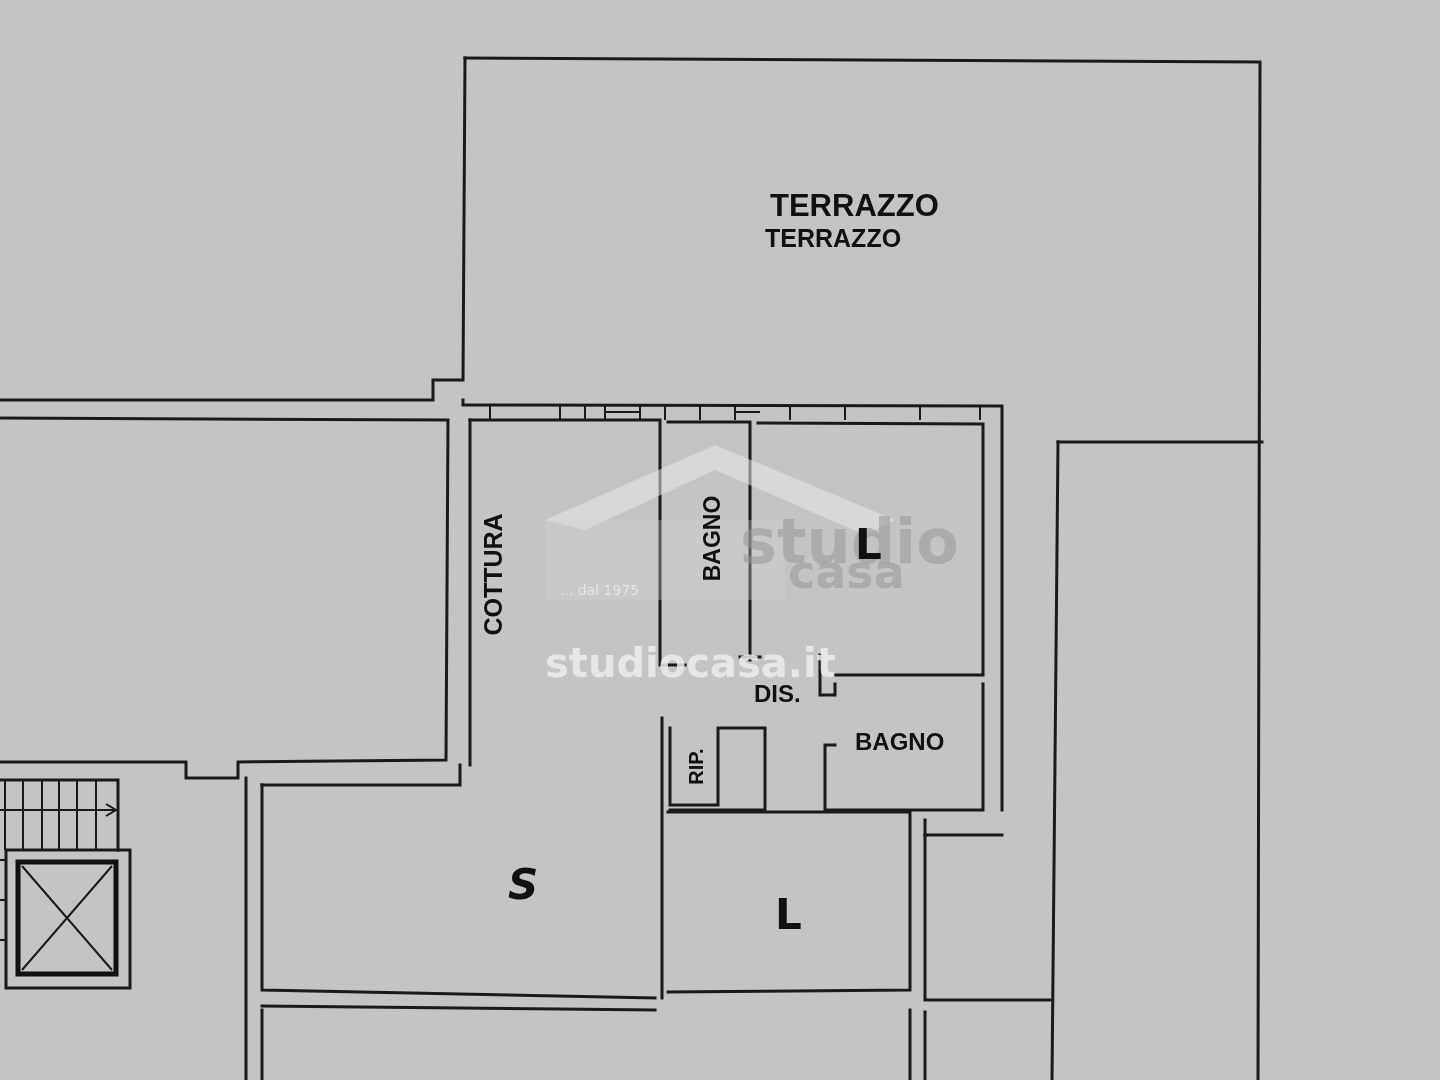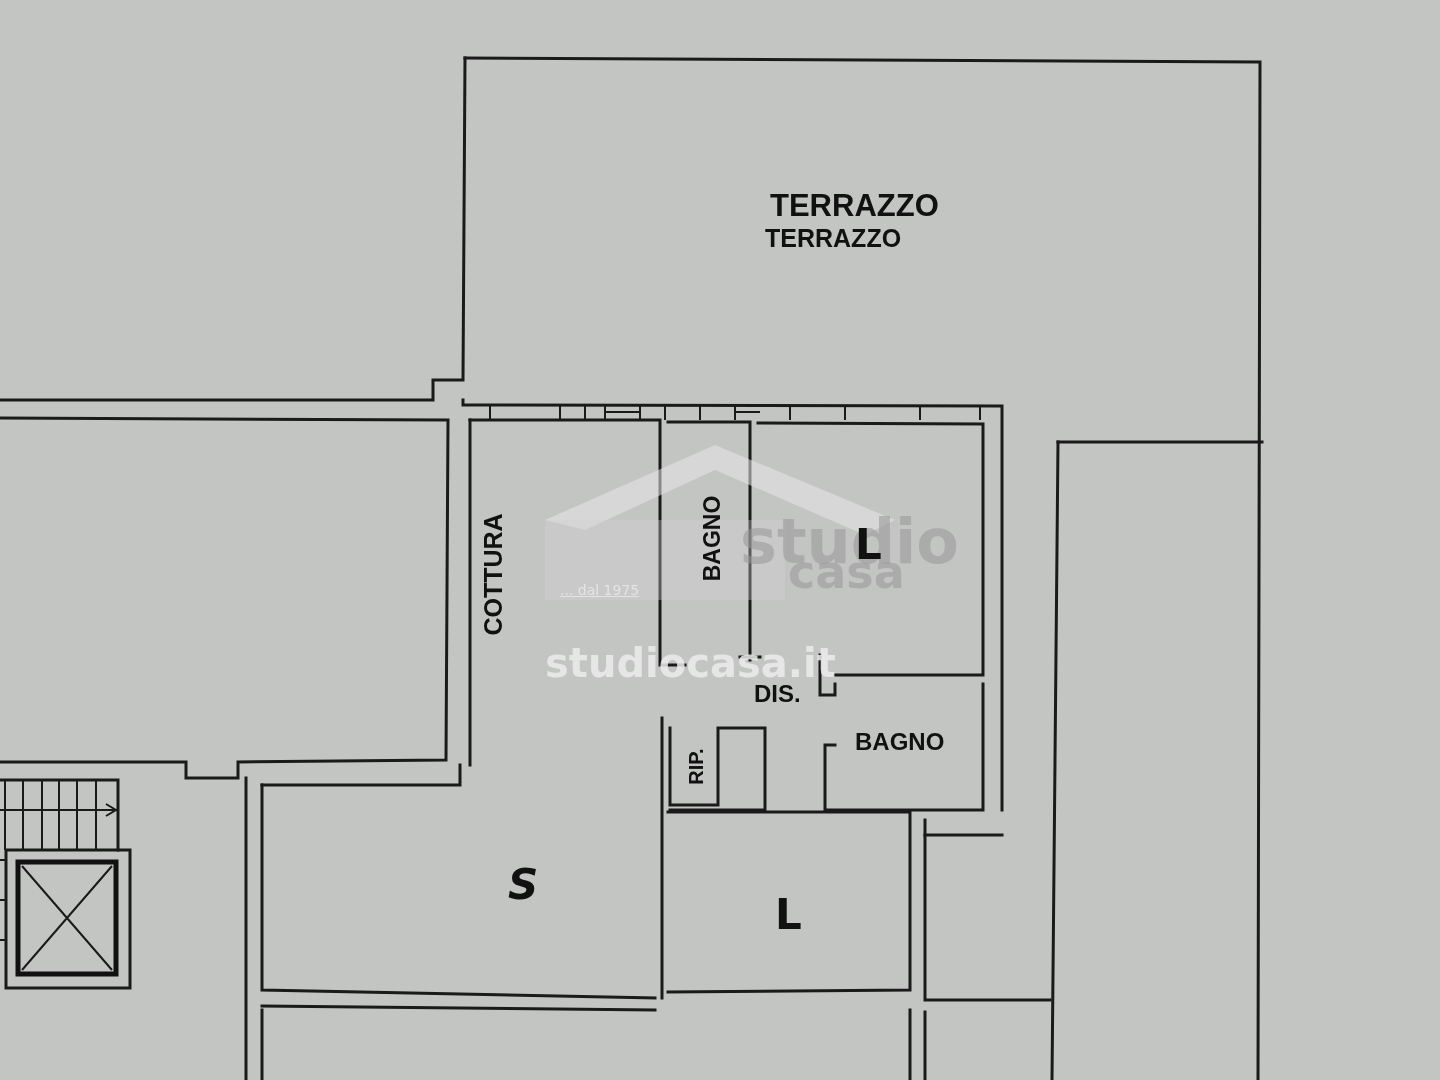--- a/index.html
+++ b/index.html
@@ -57,21 +57,21 @@
   <path class="wall-thin" d="M0 860 L6 860 M0 900 L6 900 M0 940 L6 940"></path>
 </svg>
 
 <div>
   <svg style="position:absolute;left:545px;top:440px" width="350" height="165" viewBox="0 0 350 165">
     <polygon points="0,80 170,5 350,80 320,95 170,30 40,90" fill="rgba(230,230,230,0.55)"></polygon>
     <polygon points="0,80 240,80 240,160 0,160" fill="rgba(210,210,210,0.35)"></polygon>
   </svg>
   <div class="wm" style="left:740px;top:505px;font-size:62px;color:rgba(150,150,150,0.55);">studio</div>
   <div class="wm" style="left:788px;top:545px;font-size:46px;color:rgba(150,150,150,0.55);">casa</div>
-  <div class="wm" style="left:560px;top:582px;font-size:14px;font-weight:normal;color:rgba(235,235,235,0.8);text-decoration:underline;">... dal 1975</div>
+  <div class="wm" style="left:560px;top:582px;font-size:14px;font-weight:normal;color:rgba(235,235,235,0.8);">... dal 1975</div>
   <div class="wm" style="left:545px;top:624px;font-size:40px;margin-top:16px;">studiocasa.it</div>
 </div>
 
 <div class="lbl" style="left:770px;top:188px;font-size:31px;">TERRAZZO</div>
 <div class="lbl" style="left:765px;top:224px;font-size:25px;">TERRAZZO</div>
 <div class="lbl" style="left:432px;top:560px;font-size:25px;transform:rotate(-90deg);transform-origin:center;">COTTURA</div>
 <div class="lbl" style="left:670px;top:525px;font-size:23px;transform:rotate(-90deg);transform-origin:center;">BAGNO</div>
 <div class="lbl" style="left:855px;top:728px;font-size:24px;">BAGNO</div>
 <div class="lbl" style="left:754px;top:680px;font-size:24px;text-align:right;">DIS.</div>
 <div class="lbl" style="left:678px;top:755px;font-size:20px;transform:rotate(-90deg);transform-origin:center;">RIP.</div>

